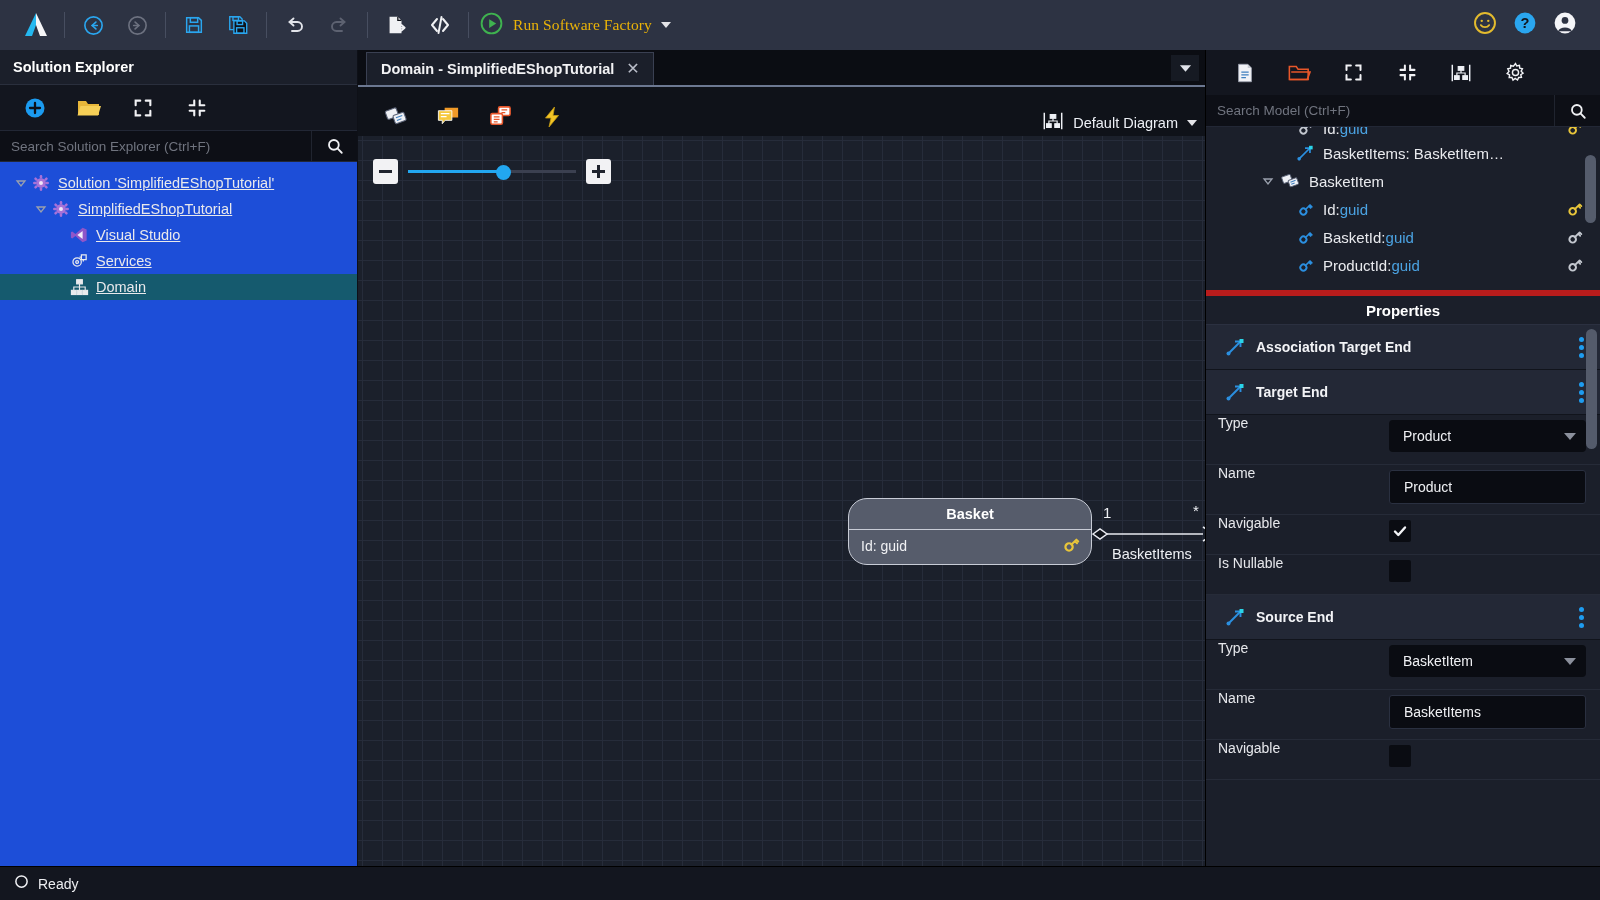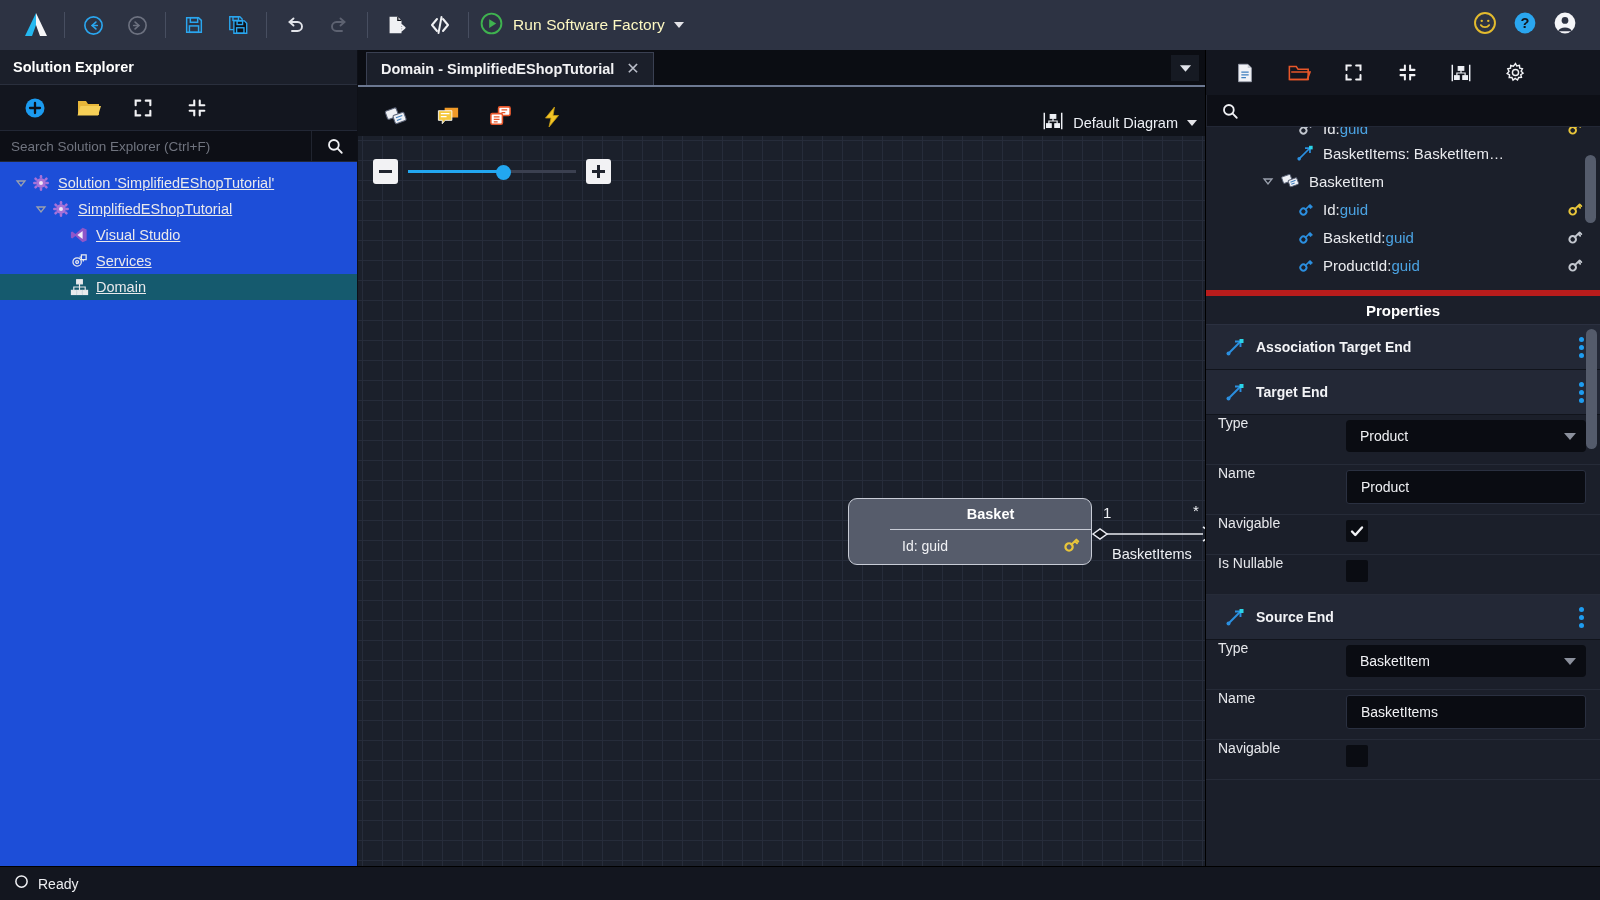--- a/index.html
+++ b/index.html
@@ -21,21 +21,21 @@
     gap: 0px;
   }
   .tb-btn {
     width: 44px; height: 40px;
     display: flex; align-items: center; justify-content: center;
     cursor: pointer;
   }
   .tb-sep { width: 1px; height: 26px; background: #474e60; margin: 0 6px; }
   .logo { width: 44px; height: 40px; display:flex; align-items:center; justify-content:center; }
   .run-group { display: flex; align-items: center; gap: 9px; margin-left: 4px; cursor: pointer; }
-  .run-label { font-size: 15.5px; color: #fef9c3; letter-spacing: .1px; }
+  .run-label { font-size: 15.5px; color: #eab308; letter-spacing: .1px; font-family: Liberation Serif, serif; }
   .caret-dn { width:0;height:0;border-left:5.5px solid transparent;border-right:5.5px solid transparent;border-top:6.5px solid #e4e4e8; }
   .topbar-right { margin-left: auto; display: flex; align-items: center; gap: 14px; padding-right: 8px; }
 
   
   .body { flex: 1; display: flex; min-height: 0; }
 
   
   .sidebar {
     width: 358px; min-width: 358px;
     background: #1d4ed8;
@@ -108,21 +108,21 @@
   .zbtn span { display:block; background: #20242e; }
   .zminus { width: 13px; height: 3px; }
   .zplus-h { width: 13px; height: 3px; position:absolute; }
   .zplus-v { width: 3px; height: 13px; position:absolute; }
   .zslider { width: 168px; height: 25px; position: relative; margin: 0 10px; cursor:pointer;}
   .ztrack { position:absolute; top:11px; left:0; width:100%; height:2.5px; background:#3b4050; }
   .zfill { position:absolute; top:11px; left:0; height:2.5px; background:#22a7f0; }
   .zthumb { position:absolute; top:6px; width:15px; height:15px; border-radius:50%; background:#22a7f0; }
 
   
-  .entity { position: absolute; border: 1.5px solid #c8ccd6; border-radius: 9px; background: #565c6b; overflow: hidden; padding-left: 41px; }
+  .entity { position: absolute; border: 1.5px solid #c8ccd6; border-radius: 19px; background: #565c6b; overflow: hidden; }
   .ent-head { height: 31px; display:flex;align-items:center;justify-content:center; font-size:14.5px; font-weight:bold; color:#fff; border-bottom:1.5px solid #c8ccd6;}
   .ent-body { padding: 5px 0 6px 0; }
   .ent-row { height: 22.5px; display:flex; align-items:center; padding: 0 10px 0 12px; font-size:14px; color:#f0f1f4; }
   .ent-row .rn { flex:1; white-space:nowrap; }
 
   .conn-label { position: absolute; font-size: 14.5px; color: #eef0f4; white-space: nowrap; }
   .mult { position: absolute; font-size: 15px; color: #eef0f4; }
 
   
   .rightpanel { width: 395px; min-width:395px; background: #0d1017; display:flex; flex-direction:column; border-left:1px solid #000;}
@@ -139,21 +139,21 @@
 
   .prop-title { height: 35px; display:flex; align-items:center; justify-content:center; font-size:15px; font-weight:bold; color:#fff; background:#1b1f2a; border-top:6px solid #b91c1c; border-bottom:1px solid #2b3040;}
   .prop-list { flex:1; overflow:hidden; background:#1b1f2a; position:relative;}
   .prop-group { height: 45px; display:flex; align-items:center; padding-left:14px; background:#232836; border-bottom:1px solid #11141c; cursor:pointer;}
   .pg-icon { width: 30px; display:flex;align-items:center;justify-content:center; margin-right:6px;}
   .pg-label { font-size:14px; font-weight:bold; color:#f2f3f6; }
   .pg-dots { margin-left:auto; padding-right:16px; display:flex; flex-direction:column; gap:3px; cursor:pointer;}
   .pg-dots i { width:5px;height:5px;border-radius:50%;background:#1e9cf0; display:block;}
   .prow { display:flex; align-items:flex-start; min-height:40px; border-bottom:1px solid #262b38;}
   .prow-label { width: 140px; min-width:140px; font-size:14px; color:#e7e8ec; padding-left:12px; }
-  .prow-val { flex:1; display:flex; align-items:center; padding: 5px 14px 5px 0;}
+  .prow-val { flex:1; display:flex; align-items:center; padding: 5px 14px 5px 0; margin-left: 43px;}
   .pselect { width:100%; height:32px; background:#0a0c12; border-radius:4px; display:flex; align-items:center; padding:0 10px 0 14px; font-size:14px; color:#f0f1f4; cursor:pointer;}
   .pselect .cr { margin-left:auto; width:0;height:0;border-left:6px solid transparent;border-right:6px solid transparent;border-top:7px solid #8b909c;}
   .pinput { width:100%; height:34px; background:#0a0c12; border:1px solid #2a3040; border-radius:3px; color:#f0f1f4; font-size:14px; padding-left:14px; outline:none; font-family:"Liberation Sans", sans-serif;}
   .pcheck { width:22px;height:22px; background:#0a0c12; border-radius:2px; display:flex;align-items:center;justify-content:center; cursor:pointer;}
   .prop-scroll { position:absolute; right:3px; top:4px; width:11px; height:120px; border-radius:6px; background:#545b6b;}
 
   
   .statusbar { height: 34px; min-height:34px; background:#13161f; display:flex; align-items:center; padding-left:14px; gap:9px; border-top:1px solid #000;}
   .status-text { font-size: 14px; color:#edeef1; }
 </style>
@@ -548,20 +548,21 @@
           </svg>
         </div>
         <div class="rp-btn">
           <svg width="23" height="23" viewBox="0 0 24 24" fill="none" stroke="#f0f1f4" stroke-width="1.5">
             <circle cx="12" cy="12" r="3.2"></circle>
             <path d="M12 2.6 L13.3 5.2 L16.1 4.5 L16.4 7.4 L19.2 8 L17.9 10.6 L19.9 12.7 L17.5 14.3 L18.2 17.1 L15.3 17.2 L14.1 19.8 L11.7 18.2 L9.4 19.9 L8.3 17.2 L5.4 17.3 L5.8 14.4 L3.3 13 L5.2 10.8 L4 8.2 L6.8 7.5 L7 4.6 L9.8 5.3 Z"></path>
           </svg>
         </div>
       </div>
       <div class="rp-search">
+        <input class="search-input" value="" placeholder="Search Model (Ctrl+F)" style="">
         <div class="search-btn">
           <svg width="18" height="18" viewBox="0 0 24 24" fill="none" stroke="#f0f1f4" stroke-width="2.4" stroke-linecap="round">
             <circle cx="10.5" cy="10.5" r="6.5"></circle>
               <path d="M15.3 15.3 L21 21"></path>
           </svg>
         </div>
       </div>
 
       <div class="model-tree">
 

